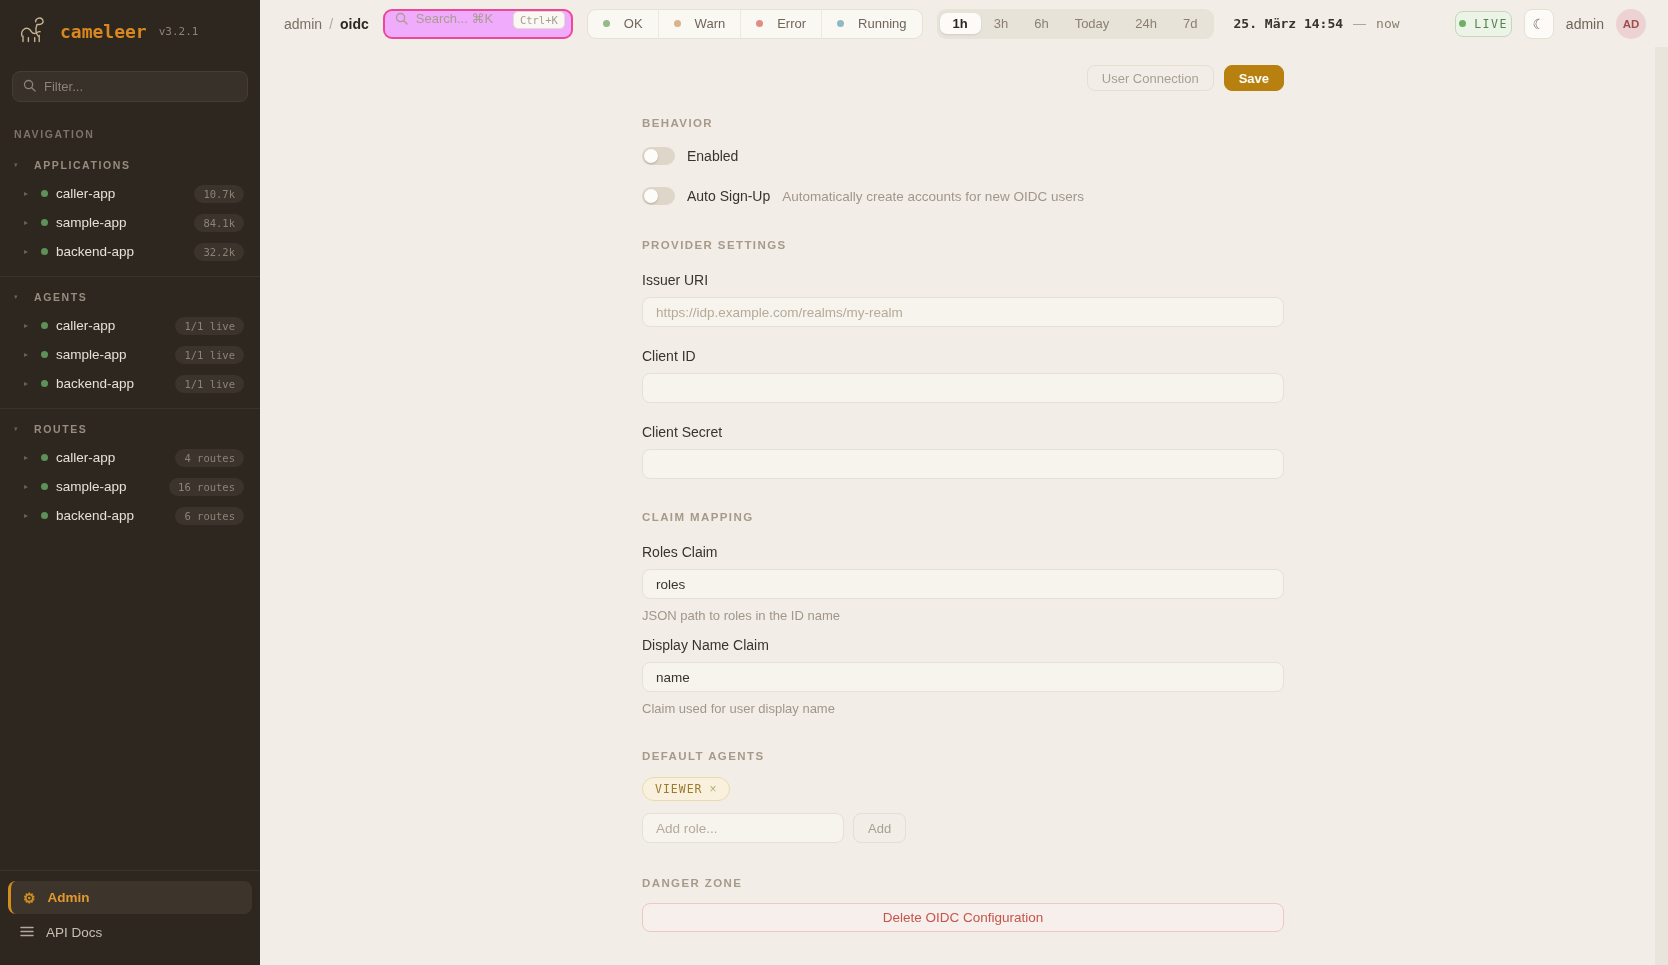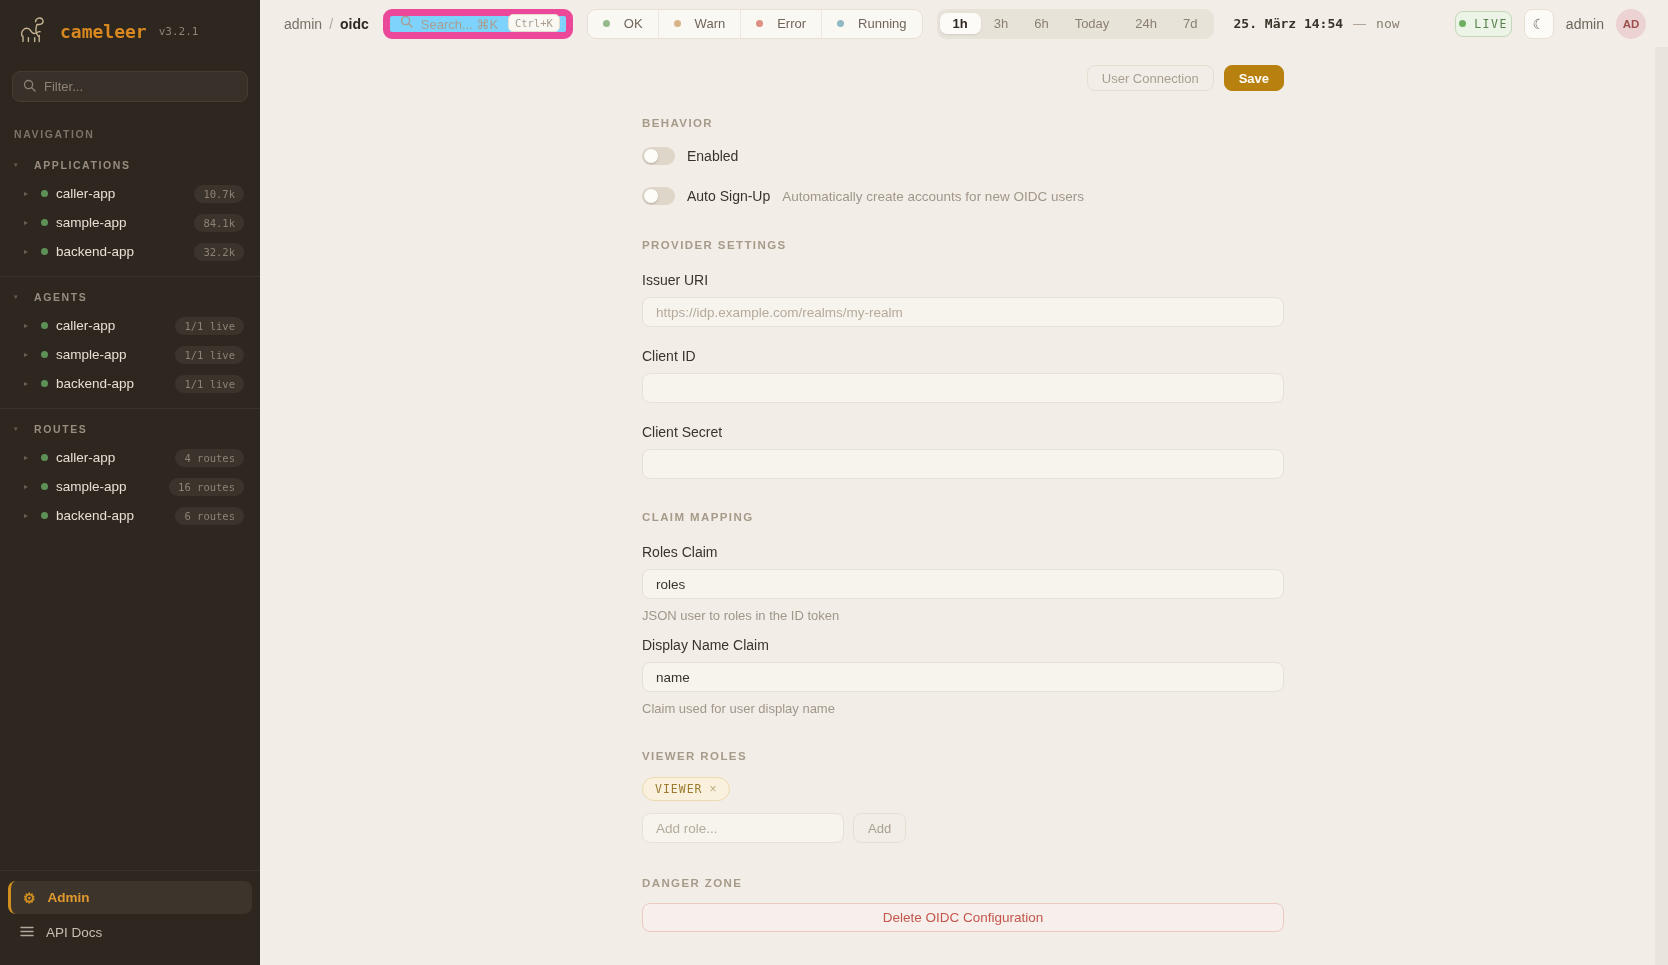--- a/index.html
+++ b/index.html
@@ -40,22 +40,22 @@
 
   
   .main { flex:1; display:flex; flex-direction:column; position:relative; }
 
   
   .topbar { height:47px; display:flex; align-items:center; padding:0 22px 0 24px; gap:14px; }
   .breadcrumb { display:flex; align-items:center; gap:7px; font-size:14px; white-space:nowrap; }
   .bc-parent { color:#7a7065; }
   .bc-sep { color:#b3a99b; }
   .bc-current { color:#2e2720; font-weight:bold; }
-  .search-box { display:flex; align-items:flex-end; gap:8px; width:190px; height:30px; background:#7dd3fc;
-                border:7px solid #ec4899; border-radius:9px; padding:0 6px 0 10px; }
+  .search-box { display:flex; align-items:flex-start; gap:8px; width:190px; height:30px; background:#f0abfc;
+                border:2px solid #ec4899; border-radius:9px; padding:0 6px 0 10px; }
   .search-box input { border:none; outline:none; background:transparent; font-size:13px; color:#5a5248; width:100%;
                       font-family:"Liberation Sans", sans-serif; }
   .search-box input::placeholder { color:#a89d8f; }
   .kbd { font-family:"DejaVu Sans Mono", monospace; font-size:10.5px; color:#a89d8f; border:1px solid #e3dccf;
          border-radius:5px; padding:2px 6px; background:#faf8f3; white-space:nowrap; }
   .status-group { display:flex; align-items:stretch; background:#faf8f3; border:1px solid #e7e0d4; border-radius:9px;
                   overflow:hidden; height:30px; }
   .status-seg { display:flex; align-items:center; gap:14px; padding:0 15px; font-size:13px; color:#6f655a; cursor:pointer; }
   .status-seg + .status-seg { border-left:1px solid #eee8de; }
   .sdot { width:7px; height:7px; border-radius:50%; }
@@ -357,30 +357,30 @@
         <div class="field">
           <div class="field-label">Client Secret</div>
           <input type="text" class="text-input" value="" style="">
         </div>
 
         
         <div class="sec-heading" style="margin-top:32px;">CLAIM MAPPING</div>
         <div class="field">
           <div class="field-label">Roles Claim</div>
           <input type="text" class="text-input" value="roles" style="">
-          <div class="field-hint">JSON user to roles in the ID token</div>
+          <div class="field-hint">JSON path to roles in the ID name</div>
         </div>
         <div class="field" style="margin-top:14px;">
           <div class="field-label">Display Name Claim</div>
           <input type="text" class="text-input" value="name" style="">
           <div class="field-hint">Claim used for user display name</div>
         </div>
 
         
-        <div class="sec-heading" style="margin-top:34px;">VIEWER ROLES</div>
+        <div class="sec-heading" style="margin-top:34px;">DEFAULT AGENTS</div>
         <div class="chip-row">
           <div class="chip">
             <span class="chip-label">VIEWER</span>
             <span class="chip-close">×</span>
           </div>
         </div>
         <div class="addrole-row">
           <input type="text" class="text-input addrole-input" placeholder="Add role..." style="">
           <button class="btn btn-ghost btn-add">Add</button>
         </div>

